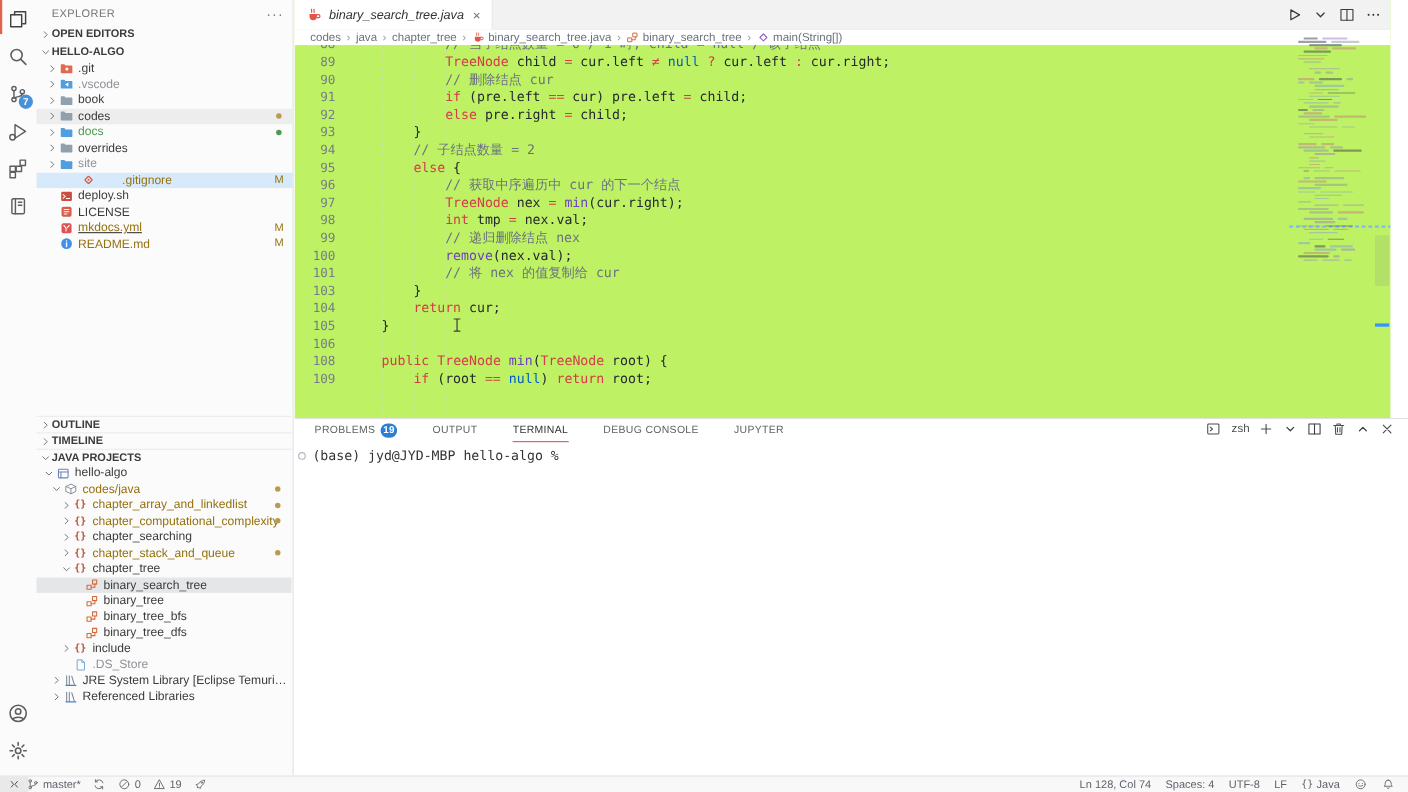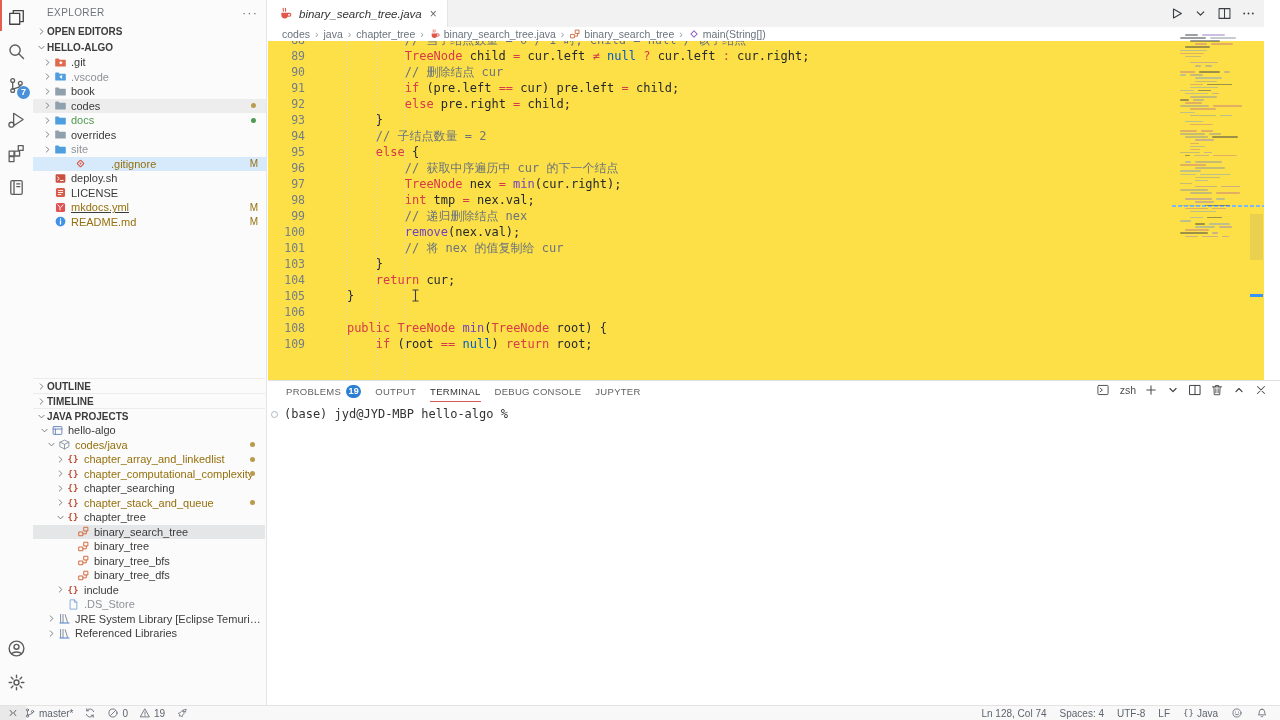--- a/index.html
+++ b/index.html
@@ -32,21 +32,21 @@
   .row.selected-gray { background:#e4e6e8; }
   .row .badge-m { position:absolute; right:8px; font-size:10px; }
   .row .dot { position:absolute; right:10px; width:5px; height:5px; border-radius:50%; }
   .muted { color:#8e9297; }
   .modified { color:#95700c; }
   .green { color:#4e9a51; }
   .ns-glyph { font-weight:bold; font-size:9px; color:#c05038; font-family:"DejaVu Sans Mono", monospace; }
   #tree-bottom { position:absolute; top:378px; left:0; right:1px; }
 
   
-  #main { position:absolute; left:268px; top:0; right:16px; height:380px; background:#fde047; }
+  #main { position:absolute; left:268px; top:0; right:16px; height:380px; background:#bef264; }
   #tabbar { position:absolute; left:0; top:0; right:0; height:27px; background:#f2f2f2; display:flex; }
   #tab-active { background:#fff; height:27px; display:flex; align-items:center; padding:0 10px; border-right:1px solid #e5e5e5; }
   #tab-active .tlabel { font-style:italic; font-size:11.5px; color:#333; margin:0 8px 0 6px; }
   #tab-close { color:#666; font-size:12px; cursor:pointer; }
   #editor-actions { position:absolute; right:8px; top:0; height:27px; display:flex; align-items:center; gap:9px; }
   #editor-actions span { cursor:pointer; }
   #breadcrumbs { position:absolute; left:0; top:27px; right:0; height:14px; display:flex; align-items:center; font-size:10.5px; color:#6a737d; padding-left:14px; background:#fff; }
   .bc-item { display:flex; align-items:center; gap:3px; cursor:pointer; }
   .bc-sep { margin:0 5px; color:#9aa1a9; }
   #code { position:absolute; left:0; top:41px; right:0; bottom:0; overflow:hidden; font-family:"DejaVu Sans Mono", monospace; font-size:12px; }
@@ -59,21 +59,21 @@
   .guide { position:absolute; top:0; bottom:0; width:1px; background-image:linear-gradient(#d8d8d8 33%, transparent 0); background-size:1px 3px; }
   #minimap { position:absolute; right:16px; top:32px; width:72px; height:230px; }
   .mm-bar { position:absolute; height:1.6px; border-radius:1px; }
   #mm-selline { position:absolute; left:-4px; right:-16px; top:173px; height:2px; background-image:linear-gradient(90deg,#79b8ff 60%, transparent 0); background-size:6px 2px; }
   #overview-ruler { position:absolute; right:0; top:41px; width:15px; bottom:0; }
   #scroll-thumb { position:absolute; right:1px; top:173px; width:13px; height:46px; background:rgba(110,120,130,.14); }
   #cursor-mark { position:absolute; right:1px; top:253px; width:13px; height:3px; background:#3794ff; }
 
   
   #panel { position:absolute; left:268px; top:380px; right:0; height:325px; background:#fff; border-top:1px solid #e0e0e0; }
-  #panel-tabs { position:absolute; left:18px; top:0; height:21px; display:flex; gap:14px; align-items:flex-start; }
+  #panel-tabs { position:absolute; left:18px; top:0; height:21px; display:flex; gap:32px; align-items:flex-start; }
   .ptab { font-size:9.5px; letter-spacing:.3px; color:#616161; display:flex; align-items:center; gap:5px; cursor:pointer; height:21px; }
   .ptab.active { color:#333; border-bottom:1.5px solid #d7595a; }
   .ptab .pbadge { background:#2a7fd4; color:#fff; border-radius:8px; min-width:15px; height:13px; line-height:13px; text-align:center; font-size:9px; font-weight:bold; }
   #panel-toolbar { position:absolute; right:12px; top:2px; display:flex; align-items:center; gap:8px; color:#4d4d4d; }
   #panel-toolbar .shell-lbl { font-size:10.5px; margin-left:2px; }
   #panel-toolbar span { cursor:pointer; }
   #term-line { position:absolute; left:16px; top:26px; font-family:"DejaVu Sans Mono", monospace; font-size:12px; color:#333; }
   #term-deco { position:absolute; left:3px; top:30px; width:7px; height:7px; border:1px solid #aeb7c2; border-radius:50%; }
 
   

